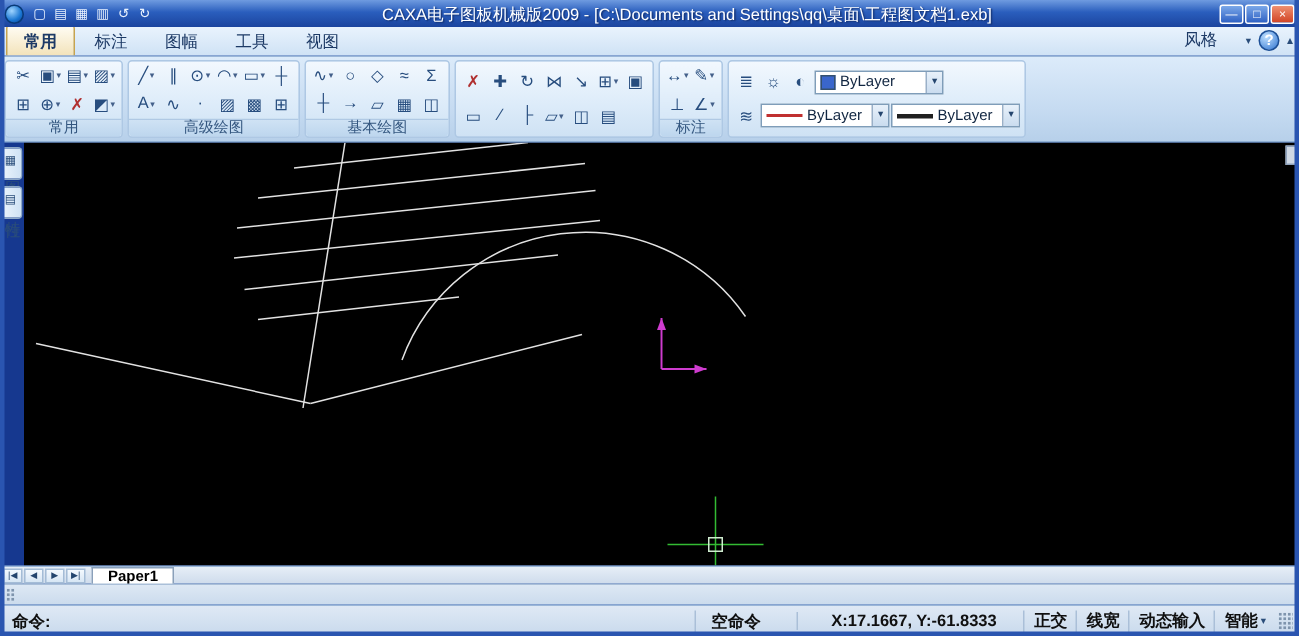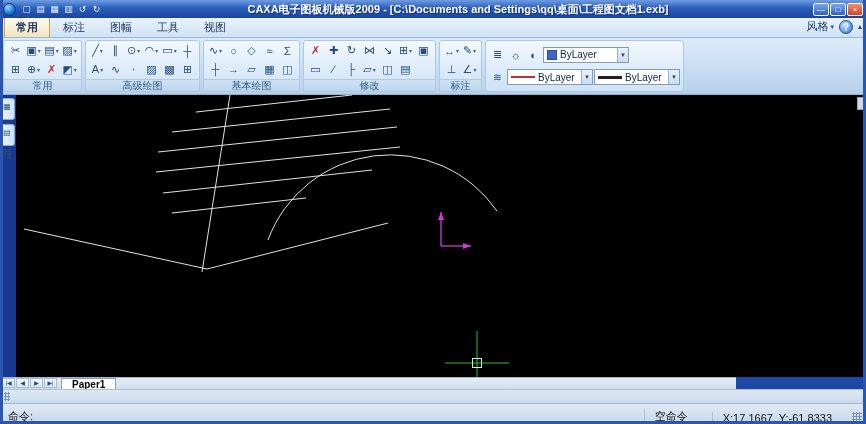--- a/index.html
+++ b/index.html
@@ -7,34 +7,34 @@
   body{position:relative;font-family:"Liberation Sans","DejaVu Sans",sans-serif;font-size:11px;background:#1c48a6;overflow:hidden;}
 
   
   .titlebar{position:absolute;left:0;top:0;width:866px;height:18px;
     background:linear-gradient(#6f9be0 0%,#2a5ebd 45%,#1b449e 100%);
     display:flex;align-items:center;padding:0 3px;gap:2px;z-index:5;}
   .applogo{width:13px;height:13px;border-radius:50%;flex:none;
     background:radial-gradient(circle at 35% 30%,#9fd4ff,#1976d2 60%,#0b3d91);border:1px solid #083a78;}
   .qat{display:flex;gap:1px;margin-left:2px;}
   .qbtn{width:13px;height:13px;color:#eaf3ff;font-size:9px;line-height:13px;text-align:center;}
-  .title{flex:1;text-align:center;color:#fff;font-weight:bold;white-space:nowrap;overflow:hidden;text-shadow:1px 1px 1px #14306e;}
+  .title{flex:1;text-align:center;color:#fff;font-weight:normal;white-space:nowrap;overflow:hidden;text-shadow:1px 1px 1px #14306e;}
   .winbtns{display:flex;gap:1px;flex:none;}
   .winbtn{width:16px;height:13px;border:1px solid #fff;border-radius:2px;color:#fff;font-size:8px;line-height:11px;text-align:center;background:linear-gradient(#7aa7e8,#2f62c4);}
   .winbtn.close{background:linear-gradient(#ef9071,#d14425);}
 
   
   .tabrow{position:absolute;top:18px;left:0;width:866px;height:20px;
     background:linear-gradient(#e9f3fd,#cfe2f5);border-bottom:1px solid #9ab6d8;
     display:flex;align-items:flex-end;padding:0 4px;z-index:4;}
   .tabs{display:flex;align-items:flex-end;height:100%;}
   .rtab{padding:3px 11px 2px;margin-right:1px;color:#1d3a66;border:1px solid transparent;border-bottom:none;border-radius:3px 3px 0 0;}
   .rtab.active{background:linear-gradient(#fffdf5,#f3e3ba);border-color:#c8a44e;font-weight:bold;}
   .tabrow-right{margin-left:auto;display:flex;align-items:center;gap:5px;padding-bottom:3px;color:#1d3a66;}
-  .stylebtn{display:flex;align-items:center;gap:2px;}
+  .stylebtn{display:flex;align-items:center;gap:19px;}
   .smallcaret{font-size:7px;color:#2a4d7a;}
   .helpbtn{width:14px;height:14px;border-radius:50%;background:radial-gradient(circle at 35% 30%,#bfe0ff,#2f74d0);
     color:#fff;font-size:10px;font-weight:bold;text-align:center;line-height:14px;border:1px solid #1c4f96;}
   .smallcaret2{font-size:8px;color:#2a4d7a;}
 
   
   .ribbon{position:absolute;top:38px;left:0;width:866px;height:57px;
     background:linear-gradient(#dcebfa,#c3d9f0 70%,#b7d0ea);border-bottom:1px solid #8fb0d5;
     display:flex;gap:3px;padding:2px 3px 0;z-index:4;}
   .group{height:52px;background:linear-gradient(#f2f8fe,#dcebf9 60%,#cfe2f4);
@@ -60,43 +60,43 @@
   .stab{width:15px;padding:4px 0;background:linear-gradient(90deg,#eef6fd,#cfe2f4);
     border:1px solid #8ea9c8;border-left:none;border-radius:0 3px 3px 0;
     display:flex;flex-direction:column;align-items:center;gap:2px;color:#2a4d7a;}
   .sicon{font-size:8px;line-height:8px;}
   .slabel{writing-mode:vertical-rl;font-size:10px;letter-spacing:1px;}
   .canvas{flex:1;position:relative;background:#000;overflow:hidden;}
   .canvas svg{position:absolute;left:0;top:0;width:100%;height:100%;}
   .corner-box{position:absolute;right:0;top:2px;width:9px;height:13px;background:#cfd8e4;border:1px solid #8fa3bd;}
 
   
-  .sheetbar{position:absolute;top:377px;left:0;width:736px;height:12px;
+  .sheetbar{position:absolute;top:377px;left:0;width:866px;height:12px;
     background:linear-gradient(#e6eef7,#cfdcec);border-top:1px solid #9ab6d8;
-    display:flex;align-items:flex-start;padding-left:2px;z-index:4;}
+    display:flex;align-items:center;padding-left:2px;z-index:4;}
   .snav{display:flex;}
   .snavbtn{width:13px;height:10px;font-size:6px;line-height:9px;text-align:center;color:#24456e;
     background:linear-gradient(#f4f9fe,#d7e6f4);border:1px solid #a4bcd6;margin-right:1px;}
   .sheettab{height:12px;background:#fff;border:1px solid #8aa0ba;border-bottom:none;
     padding:0 10px;font-size:10px;font-weight:bold;line-height:12px;color:#000;margin-left:3px;}
 
   
   .cmdrow{position:absolute;top:389px;left:0;width:866px;height:14px;
     background:linear-gradient(#dde8f4,#cbdbed);border-top:1px solid #aabfd8;
     display:flex;align-items:center;z-index:4;}
   .grip{width:6px;height:9px;margin-left:4px;
     background-image:radial-gradient(#7e94ad 1px,transparent 1.2px);background-size:3px 3px;}
 
   
   .statusbar{position:absolute;top:403px;left:0;width:866px;height:21px;
     background:linear-gradient(#dfe9f5,#c8d9ec);border-top:1px solid #9ab6d8;
-    display:flex;align-items:flex-end;color:#101010;z-index:4;}
+    display:flex;align-items:center;color:#101010;z-index:4;font-weight:bold;}
   .sb-prompt{padding:0 8px;}
   .sb-mode{margin-left:auto;padding:0 10px;border-left:1px solid #aabfd8;}
-  .sb-coords{margin:0 18px 0 14px;padding-left:10px;border-left:1px solid #aabfd8;}
+  .sb-coords{margin:0 18px 0 14px;padding-left:22px;border-left:1px solid #aabfd8;}
   .sb-toggles{display:flex;align-items:center;height:15px;}
   .sb-toggle{padding:0 6px;border-left:1px solid #aabfd8;height:15px;line-height:15px;display:flex;align-items:center;gap:2px;}
   .sb-grip{width:10px;height:12px;margin:0 4px 0 2px;
     background-image:radial-gradient(#7e94ad 1px,transparent 1.2px);background-size:3px 3px;}
 
   
   .frame{position:absolute;left:0;top:0;width:866px;height:424px;border:3px solid #2a55b0;border-top:none;pointer-events:none;z-index:99;}
 </style>
 </head>
 <body>
@@ -315,21 +315,20 @@
             </span>
             <span class="gbtn">
               <span>◫</span>
             </span>
             <span class="gbtn">
               <span>▤</span>
             </span>
           </div>
         </div>
       </div>
-      <div class="group-label">修改</div>
     </div>
     <div class="group">
       <div class="group-body">
         <div class="grows">
           <div class="grow">
             <span class="gbtn">
               <span>↔</span>
               <span class="gcaret">▾</span>
             </span>
             <span class="gbtn">
@@ -435,16 +434,31 @@
 </div>
 
 <div class="cmdrow">
   <span class="grip"></span>
 </div>
 
 <div class="statusbar">
   <span class="sb-prompt">命令:</span>
   <span class="sb-mode">空命令</span>
   <span class="sb-coords">X:17.1667, Y:-61.8333</span>
+  <span class="sb-toggles" id="sbtoggles">
+      <span class="sb-toggle">
+        <span>正交</span>
+      </span>
+      <span class="sb-toggle">
+        <span>线宽</span>
+      </span>
+      <span class="sb-toggle">
+        <span>动态输入</span>
+      </span>
+      <span class="sb-toggle">
+        <span>智能</span>
+        <span class="smallcaret">▾</span>
+      </span>
+    </span>
   <span class="sb-grip"></span>
 </div>
 
 <div class="frame"></div>
 
 </body></html>

